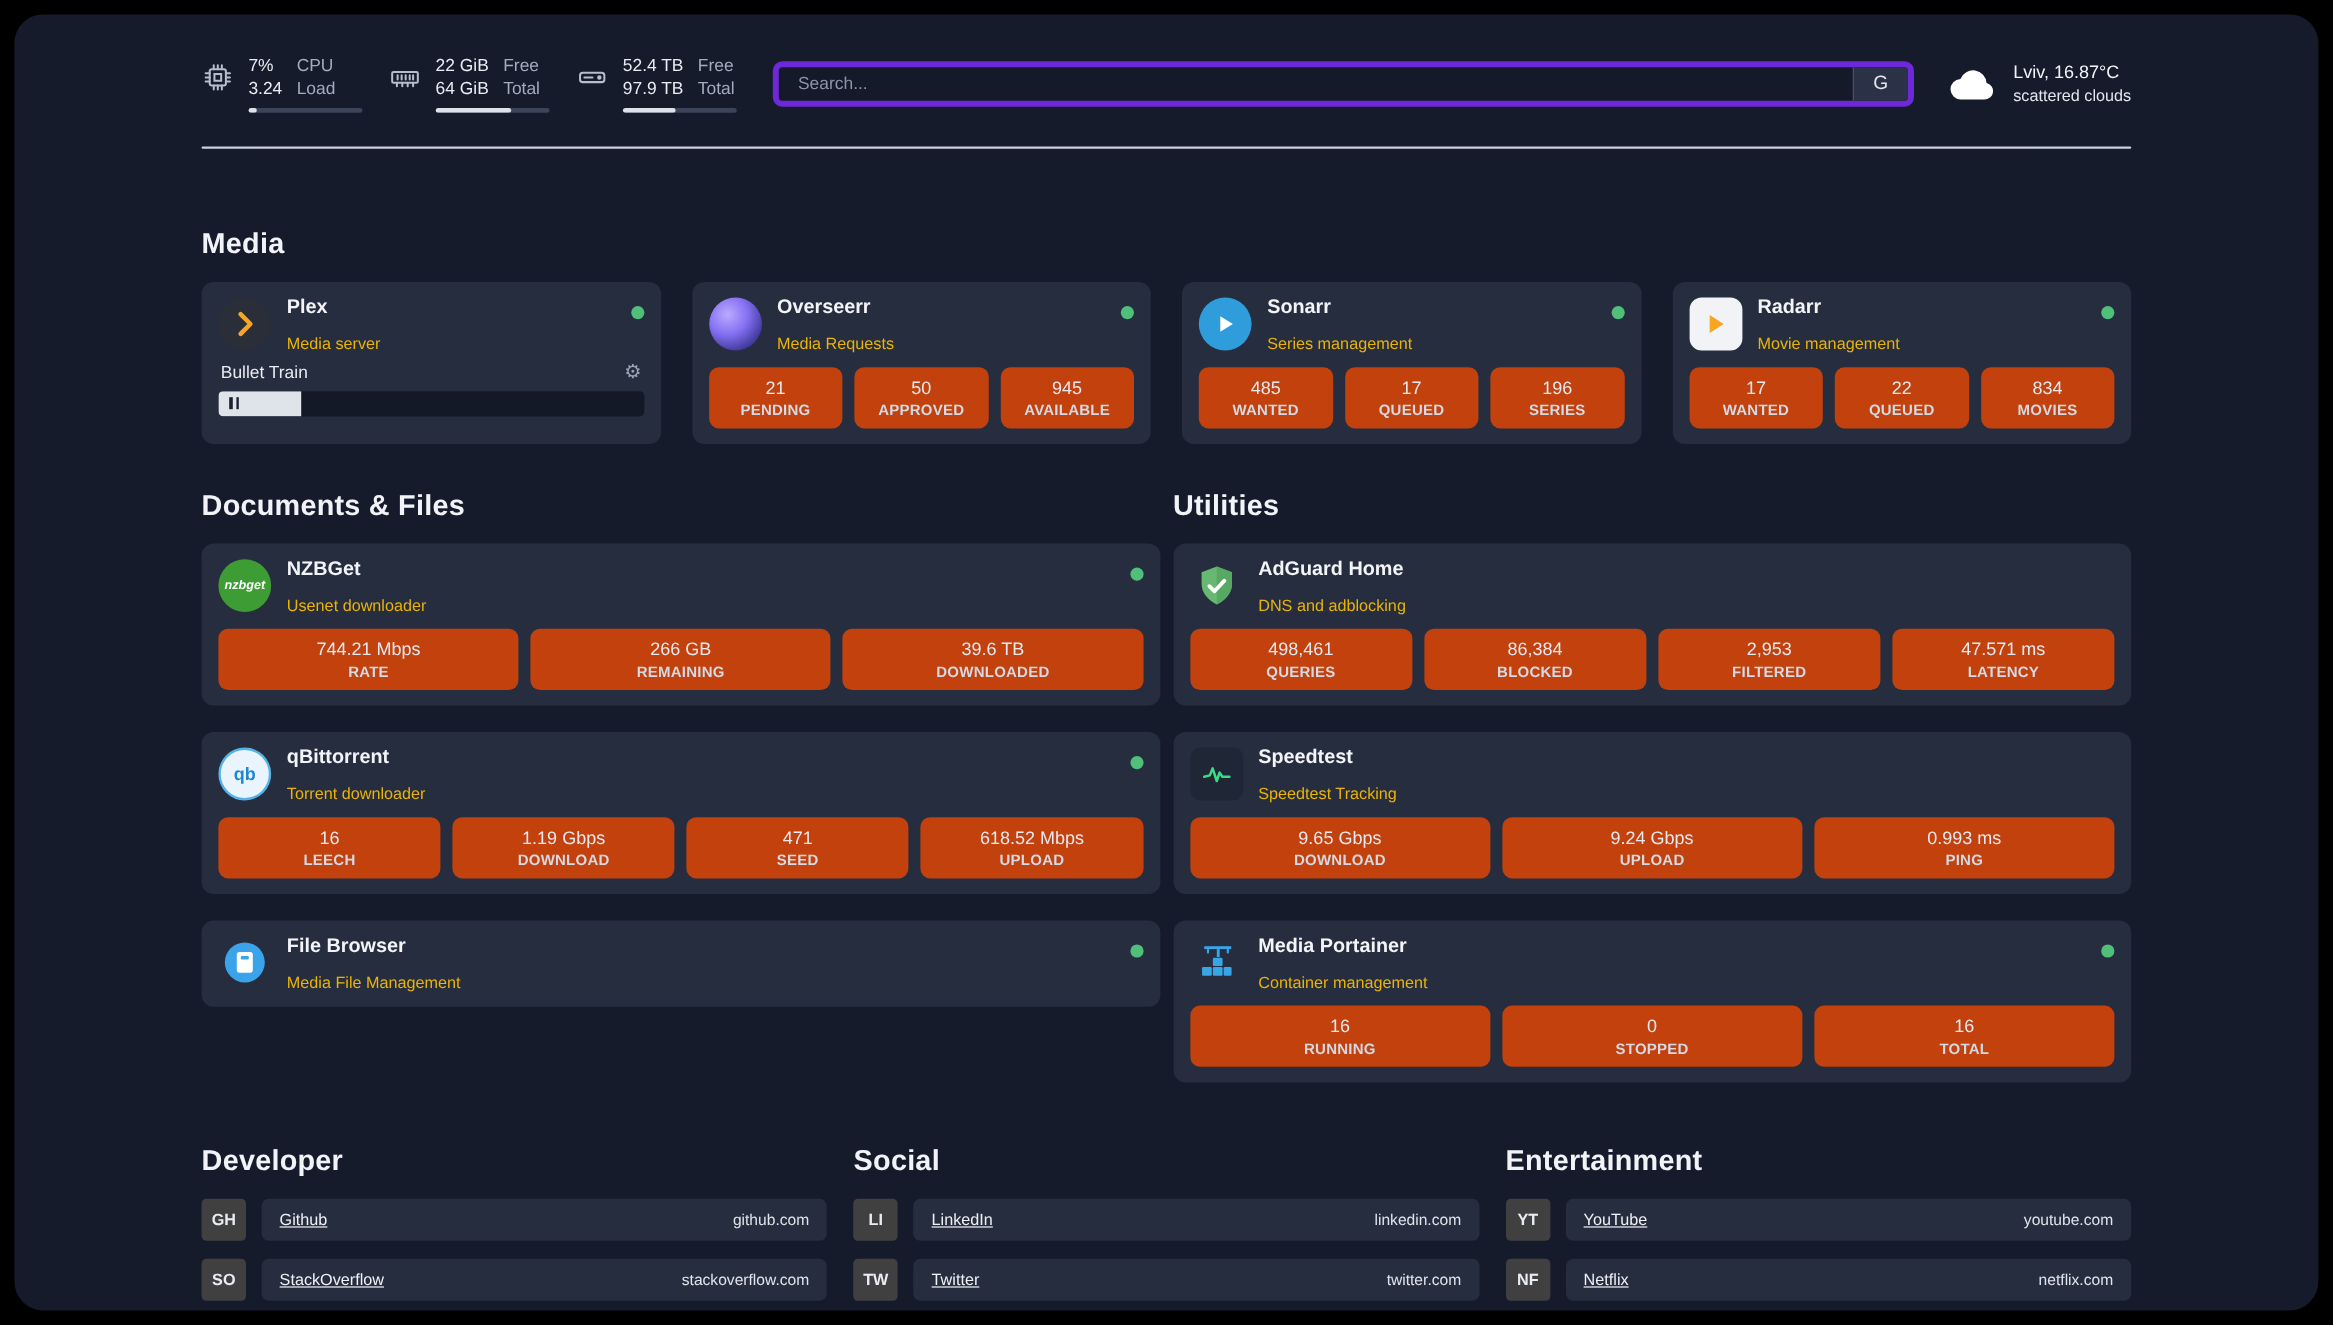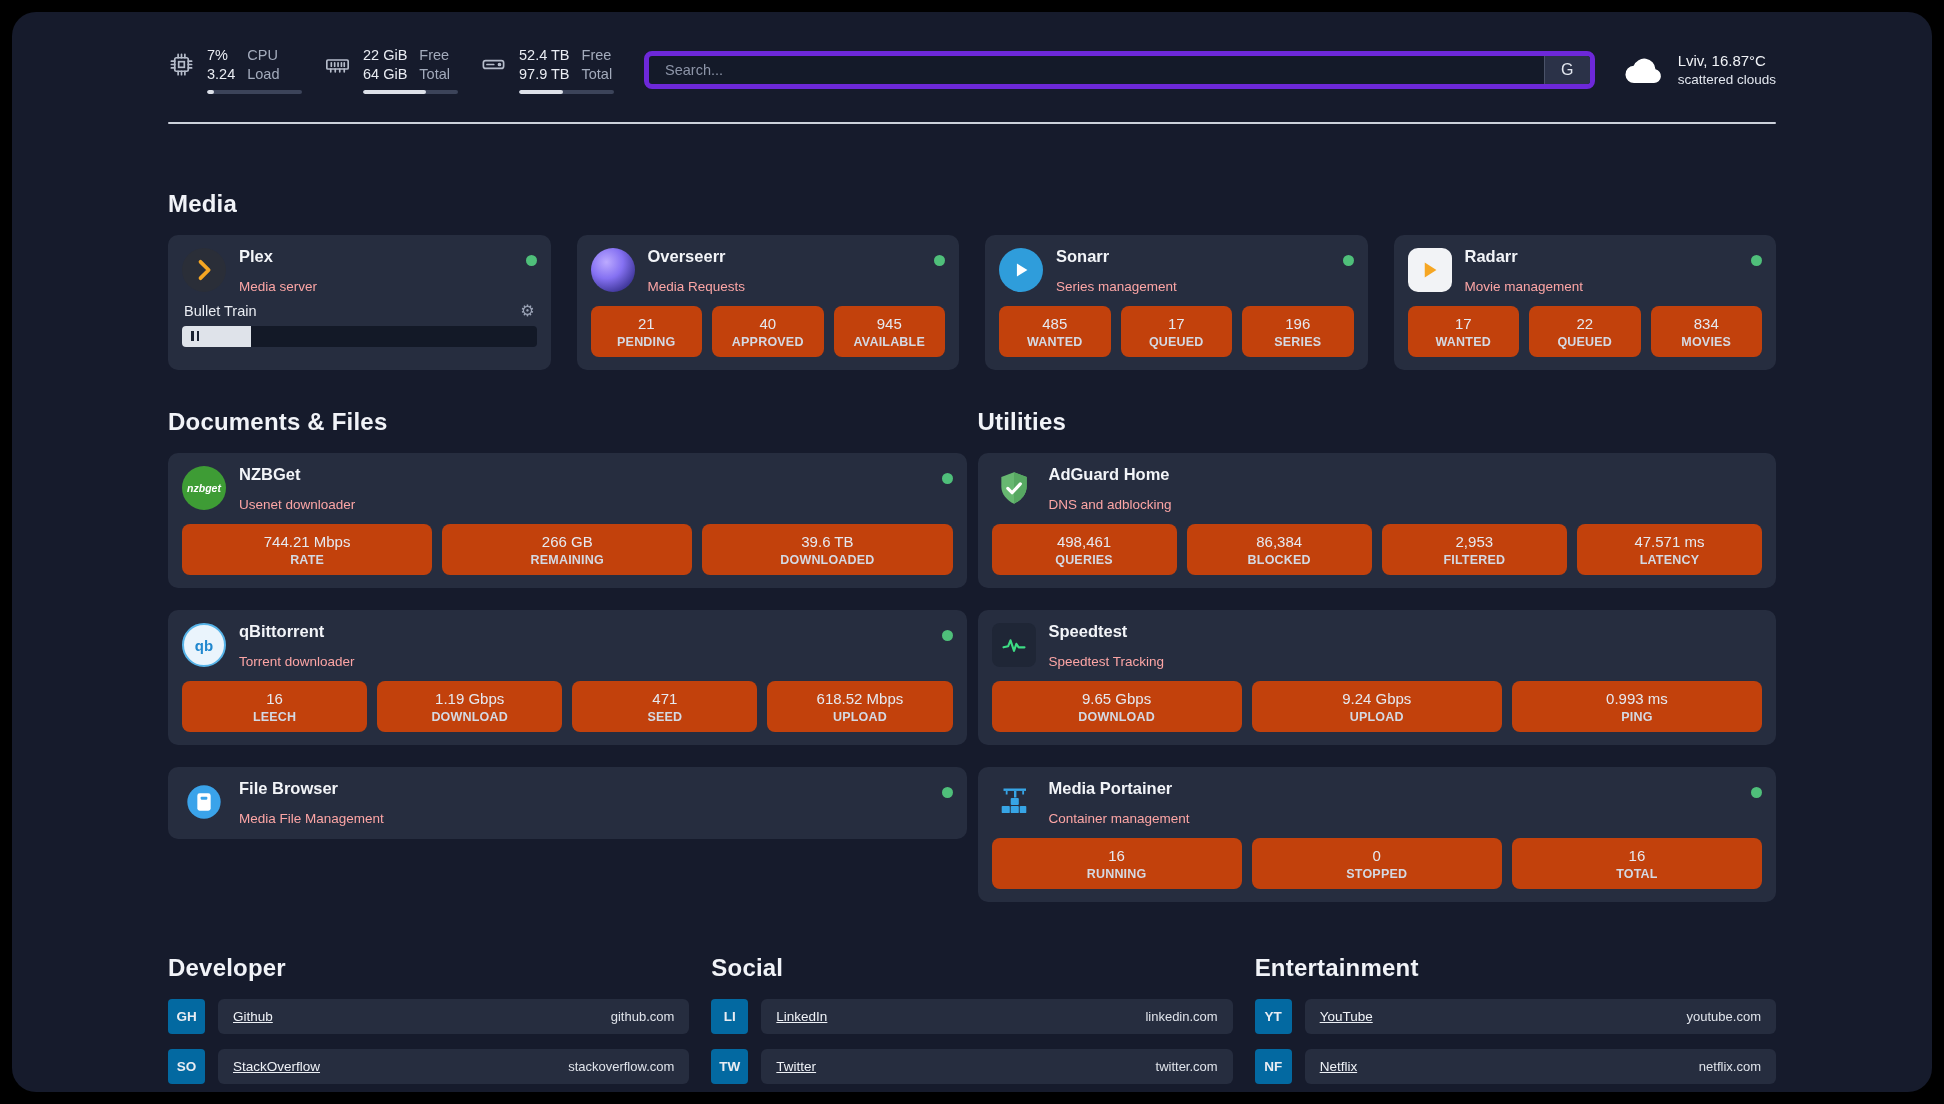--- a/index.html
+++ b/index.html
@@ -42,21 +42,21 @@
   .section-title { font-size: 24px; font-weight: 600; color: #f1f3f8; letter-spacing: .2px; margin-bottom: 17px; }
   .media-section { margin-top: 66px; }
   .media-grid { display: grid; grid-template-columns: repeat(4, 1fr); gap: 26px; }
 
   .card { background: #262d3f; border-radius: 10px; padding: 12px 14px 13px; }
   .card-head { display: flex; align-items: center; gap: 13px; }
   .app-icon { width: 44px; height: 44px; flex: none; display: flex; align-items: center; justify-content: center; border-radius: 10px; }
   .app-icon svg { width: 28px; height: 28px; }
   .head-text { flex: 1; min-width: 0; }
   .app-name { font-size: 16.5px; font-weight: 600; color: #f2f4f8; white-space: nowrap; }
-  .app-sub { font-size: 13.5px; color: #fca5a5; margin-top: 13px; white-space: nowrap; }
+  .app-sub { font-size: 13.5px; color: #eab308; margin-top: 13px; white-space: nowrap; }
   .status-dot { width: 11px; height: 11px; border-radius: 50%; background: var(--status-online, #4fbf7a);
     align-self: flex-start; margin-top: 8px; flex: none; }
 
   .stat-grid { display: grid; gap: 10px; margin-top: 12px; }
   .cols-3 { grid-template-columns: repeat(3, 1fr); }
   .cols-4 { grid-template-columns: repeat(4, 1fr); }
   .stat { background: #c2410c; border-radius: 8px; padding: 9px 4px 8px; text-align: center; min-width: 0; }
   .stat-value { font-size: 15px; color: #e6e9f0; white-space: nowrap; overflow: hidden; }
   .stat-label { font-size: 12.5px; font-weight: 700; color: #d4d9e3; margin-top: 3px; letter-spacing: .2px; white-space: nowrap; }
 
@@ -87,21 +87,21 @@
   .icon-filebrowser { border-radius: 10px; background: transparent; }
   .icon-filebrowser svg { width: 40px; height: 40px; }
   .icon-adguard svg { width: 38px; height: 38px; }
   .icon-speedtest { border-radius: 8px; background: #1f2636; }
   .icon-portainer svg { width: 36px; height: 36px; }
 
   
   .links-row { display: grid; grid-template-columns: 1fr 1fr 1fr; gap: 22px; margin-top: 52px; align-items: start; }
   .link-rows { display: flex; flex-direction: column; gap: 15px; }
   .link-row { display: flex; align-items: center; gap: 13px; cursor: pointer; }
-  .link-abbr { width: 37px; height: 35px; flex: none; background: #0369a1; border-radius: 4px;
+  .link-abbr { width: 37px; height: 35px; flex: none; background: #404040; border-radius: 4px;
     display: flex; align-items: center; justify-content: center; font-size: 13.5px; font-weight: 700; color: #e9ecf2; }
   .link-bar { flex: 1; height: 35px; background: #262d3f; border-radius: 6px; display: flex;
     align-items: center; justify-content: space-between; padding: 0 15px; }
   .link-name { font-size: 13.5px; color: #eef1f6; text-decoration: underline; }
   .link-domain { font-size: 13px; color: #dfe3ea; }
 </style>
 </head>
 <body>
 
 <div class="panel">
@@ -238,21 +238,21 @@
               <div class="app-sub">Media Requests</div>
             </div>
             <span class="status-dot"></span>
           </div>
           <div class="stat-grid cols-3">
             <div class="stat">
               <div class="stat-value">21</div>
               <div class="stat-label">PENDING</div>
             </div>
             <div class="stat">
-              <div class="stat-value">40</div>
+              <div class="stat-value">50</div>
               <div class="stat-label">APPROVED</div>
             </div>
             <div class="stat">
               <div class="stat-value">945</div>
               <div class="stat-label">AVAILABLE</div>
             </div>
           </div>
         </article>
 
         <article class="card">

